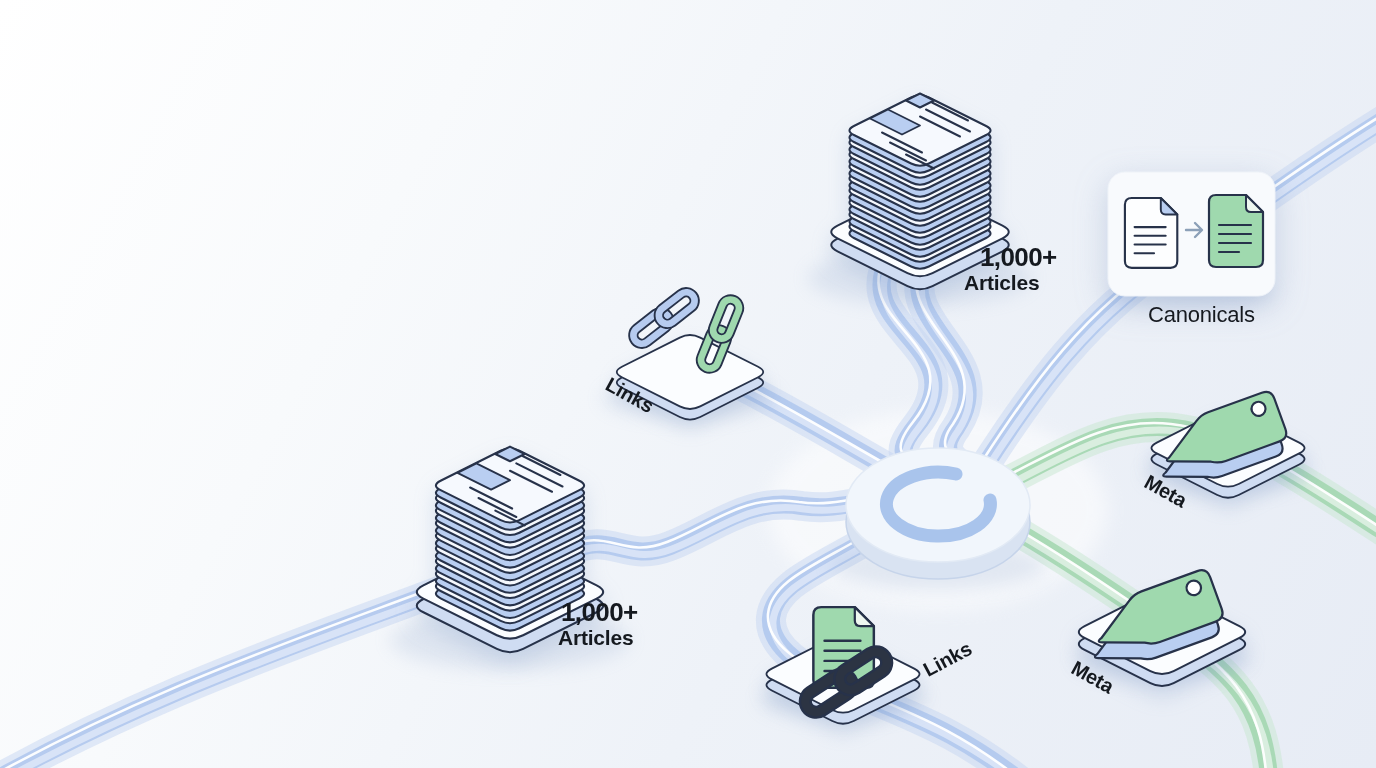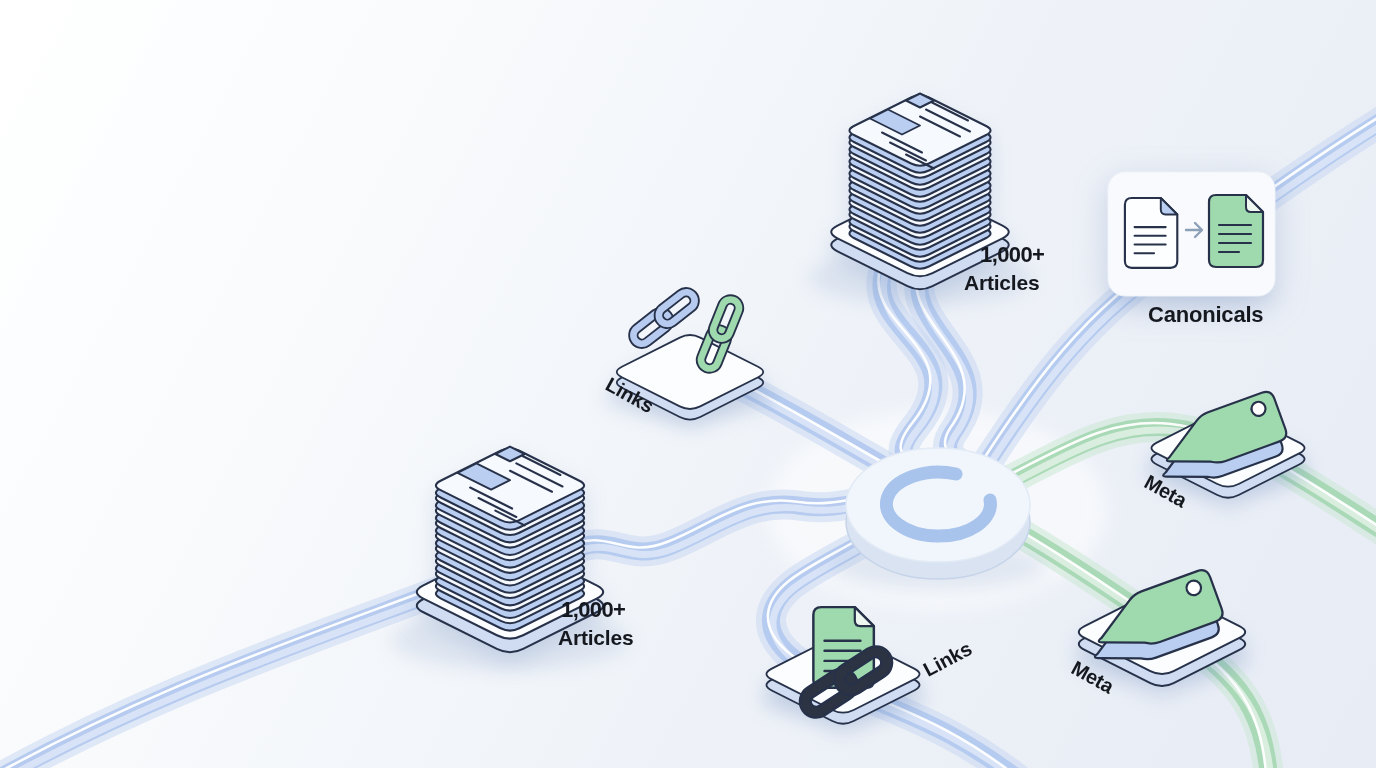--- a/index.html
+++ b/index.html
@@ -20,24 +20,24 @@
   .rg-b{stroke:#a6d8b3;stroke-width:18;opacity:.95}
   .rg-c{stroke:#def0e3;stroke-width:7;opacity:.9}
   .rg-d{stroke:#ffffff;stroke-width:2.6;opacity:.95}
 
   .soft-shadow{filter:blur(9px)}
   .card-shadow{filter:drop-shadow(0 10px 16px rgba(100,130,180,.28))}
   .node-shadow{filter:drop-shadow(0 10px 10px rgba(110,140,190,.22))}
 
   
   .lbl{position:absolute;white-space:nowrap;color:#15191f}
-  .count{font-size:22px;font-weight:700;letter-spacing:-.6px}
+  .count{font-size:26px;font-weight:700;letter-spacing:-.6px}
   .sub{font-size:21px;font-weight:700;letter-spacing:-.2px}
   .node-lbl{font-size:20px;font-weight:600;letter-spacing:-.2px}
-  .card-lbl{font-size:22px;font-weight:700;letter-spacing:-.2px}
+  .card-lbl{font-size:22px;font-weight:400;letter-spacing:-.2px}
   .rot-cw{transform:rotate(29deg)}
   .rot-ccw{transform:rotate(-28deg)}
 </style>
 </head>
 <body>
 
 <div class="scene">
 
   <svg class="art" width="1376" height="768" viewBox="0 0 1376 768">
     <defs>

